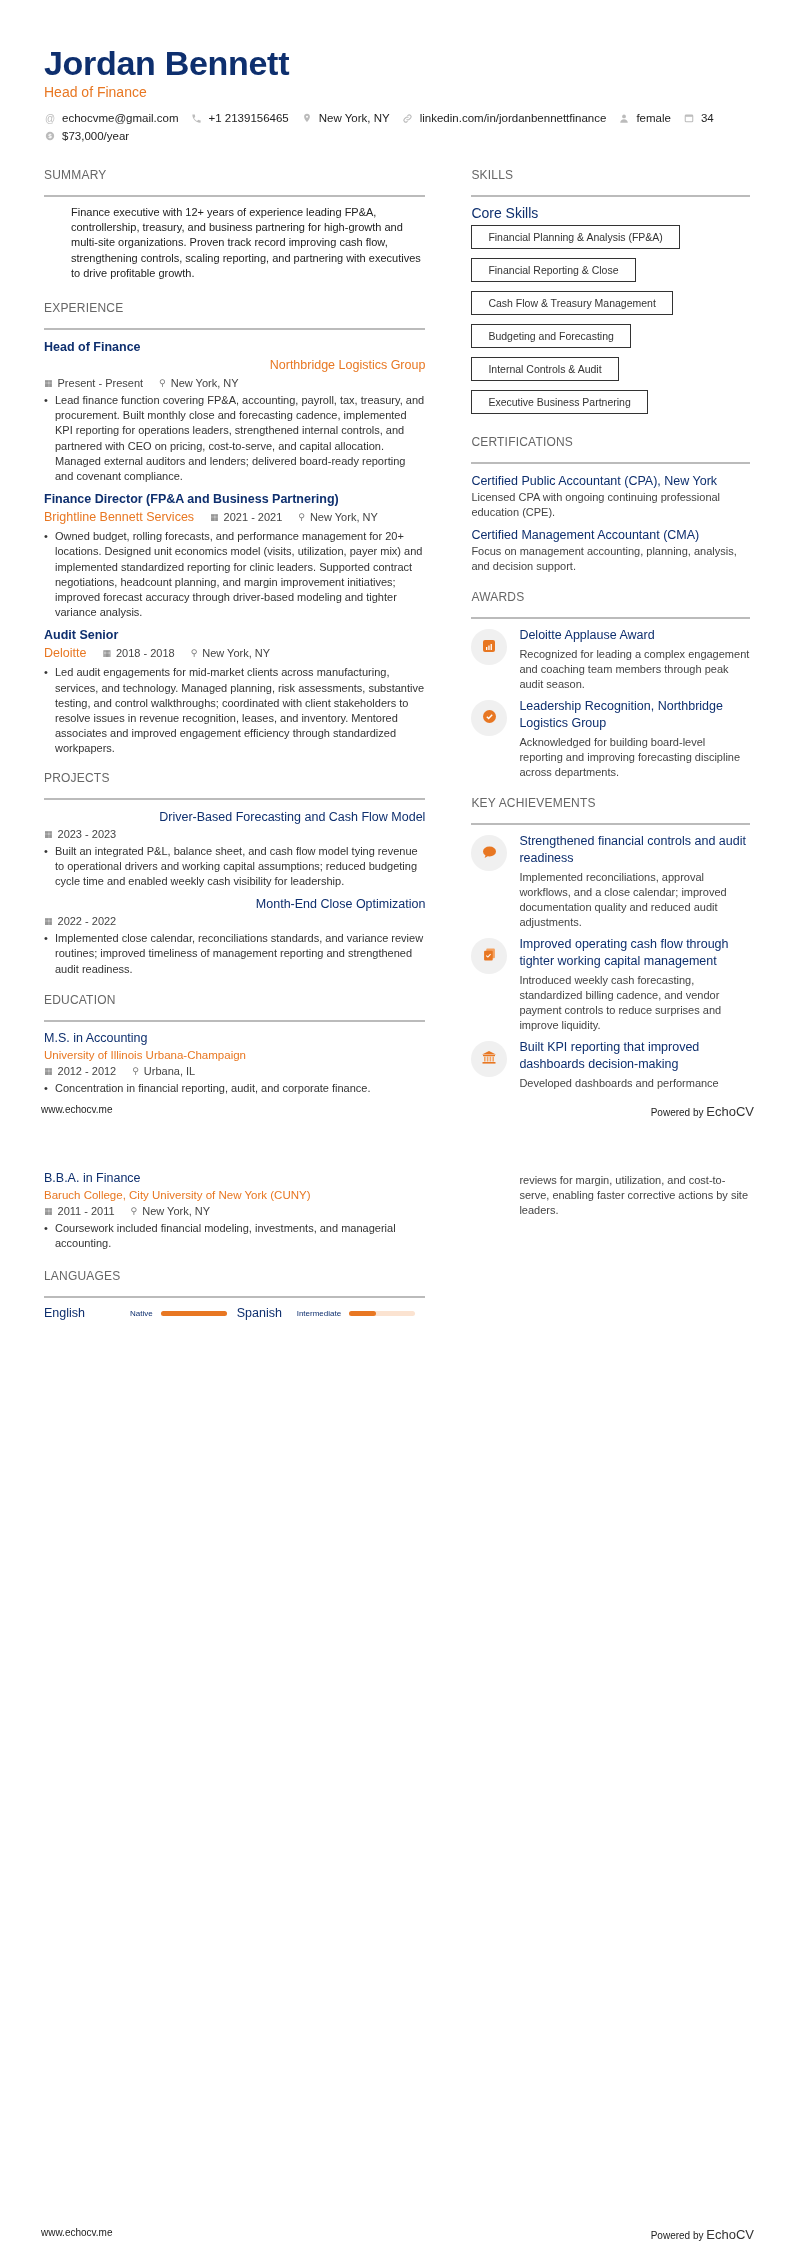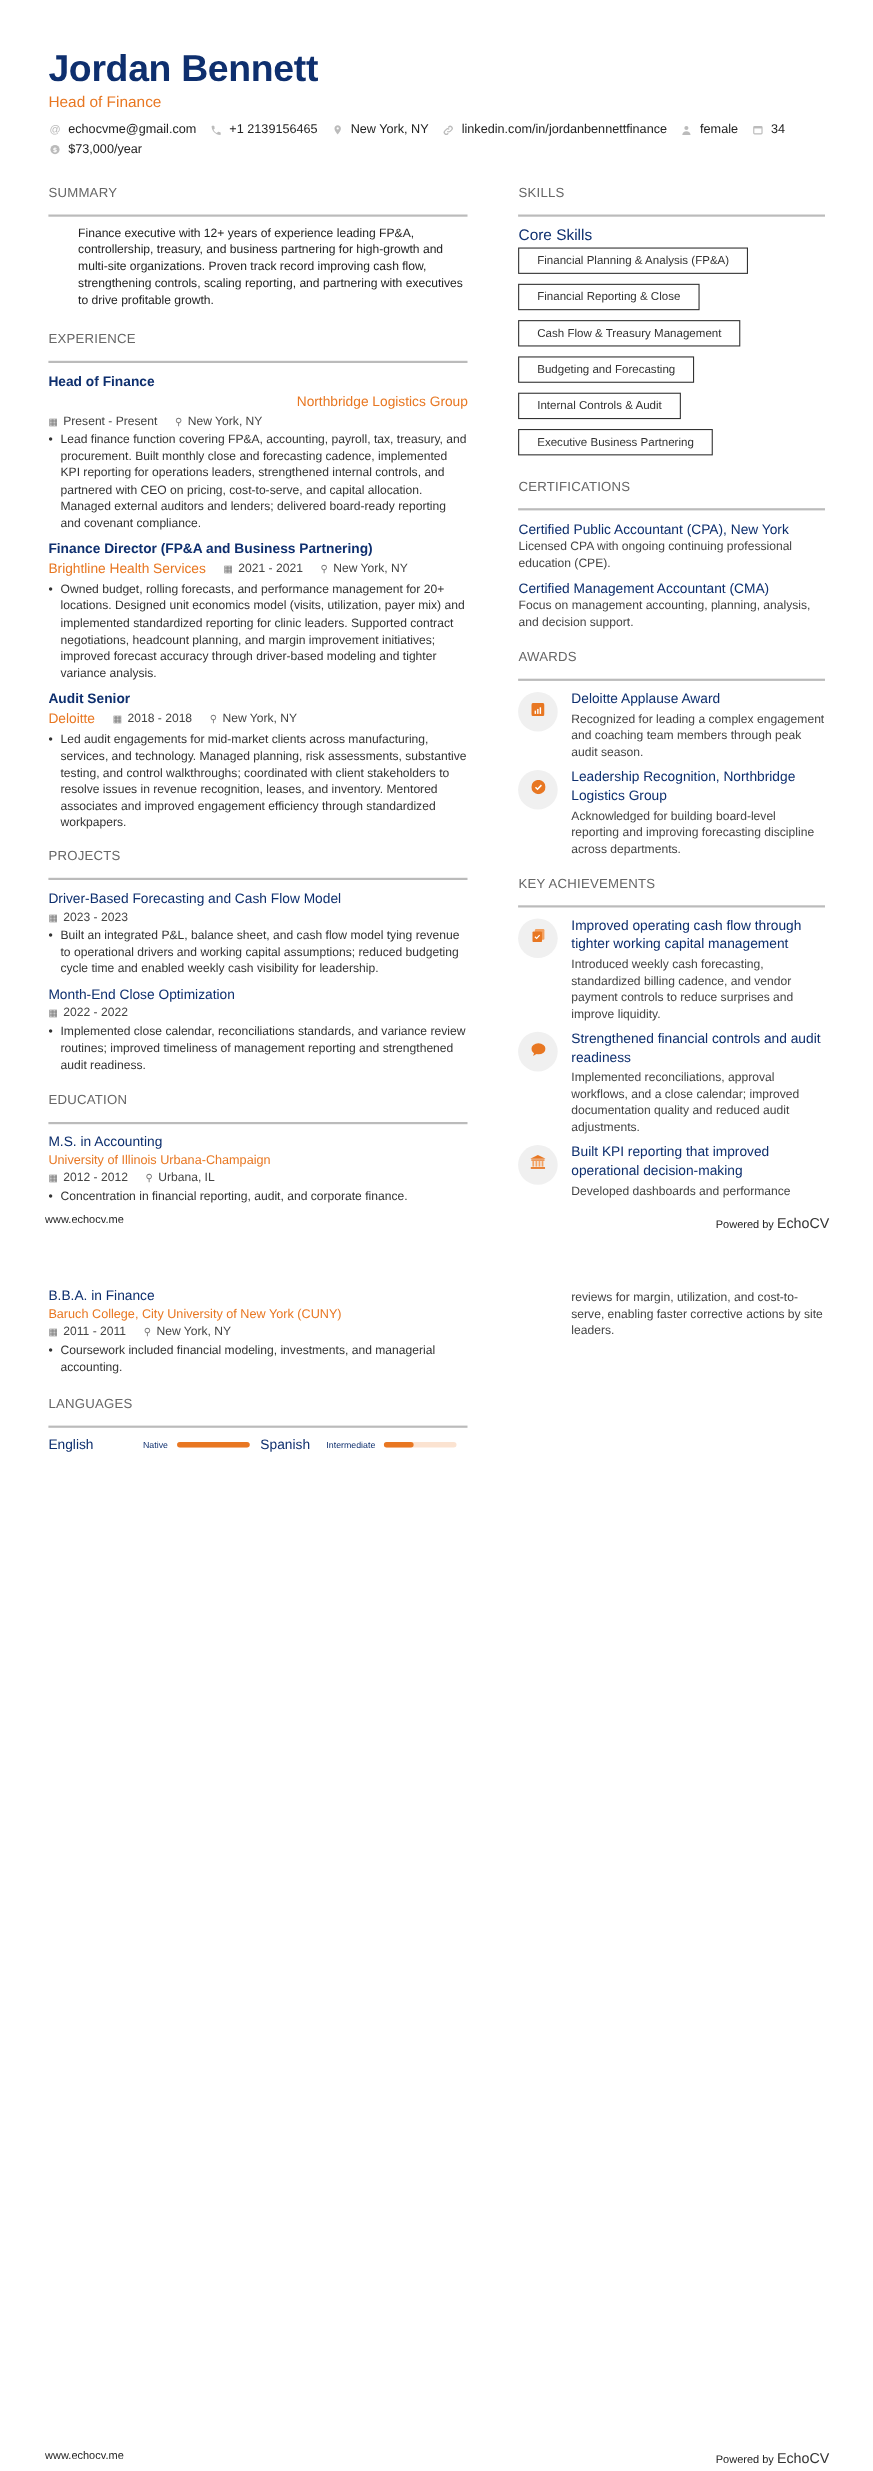--- a/index.html
+++ b/index.html
@@ -23,21 +23,21 @@
   .job { margin-bottom: 6px; }
   .job-title { font-size: 12.5px; font-weight: bold; color: #0e2f6e; line-height: 18px; }
   .company { font-size: 12.5px; color: #e87722; line-height: 19px; text-align: right; }
   .meta-row { display: flex; align-items: center; font-size: 11px; color: #444; line-height: 16px; }
   .meta-row .m { display: inline-flex; align-items: center; margin-right: 16px; }
   .meta-row .mi { color: #777; font-size: 9px; margin-right: 5px; }
   .inline-company { margin-right: 16px; font-size: 12.5px; color: #e87722; }
   ul.bul { list-style: none; font-size: 11px; line-height: 15.2px; color: #333; margin-top: 2px; }
   ul.bul li { position: relative; padding-left: 11px; }
   ul.bul li::before { content: "•"; position: absolute; left: 0; top: 0; }
-  .proj-title { font-size: 12.5px; color: #0e2f6e; line-height: 18px; }
+  .proj-title { font-size: 12.5px; color: #0e2f6e; line-height: 18px; text-align: right; }
   .edu-title { font-size: 12.5px; color: #0e2f6e; line-height: 17px; }
   .edu-school { font-size: 11.5px; color: #e87722; line-height: 16px; }
   .core { font-size: 14px; color: #0e2f6e; margin-bottom: 4px; }
   .tag { display: inline-block; border: 1px solid #333; font-size: 10.5px; color: #333; padding: 5px 16px; margin-bottom: 9px; }
   .tags { display: flex; flex-direction: column; align-items: flex-start; }
   .cert-title { font-size: 12.5px; color: #0e2f6e; line-height: 18px; }
   .cert-desc { font-size: 11px; color: #444; line-height: 15px; margin-bottom: 6px; }
   .icon-item { display: flex; margin-bottom: 6px; }
   .icon-circle { width: 36px; height: 36px; border-radius: 50%; background: #f0f0f0; flex-shrink: 0; display: flex; align-items: center; justify-content: center; margin-right: 12px; margin-top: 2px; }
   .icon-item .body { flex: 1; }
@@ -143,21 +143,21 @@
               </span>
           </div>
           <ul class="bul">
               <li>Lead finance function covering FP&amp;A, accounting, payroll, tax, treasury, and procurement. Built monthly close and forecasting cadence, implemented KPI reporting for operations leaders, strengthened internal controls, and partnered with CEO on pricing, cost-to-serve, and capital allocation. Managed external auditors and lenders; delivered board-ready reporting and covenant compliance.</li>
             </ul>
         </div>
 
         <div class="job">
           <div class="job-title">Finance Director (FP&amp;A and Business Partnering)</div>
           <div class="meta-row" style="line-height:19px;">
-            <span class="inline-company">Brightline Health Services</span>
+            <span class="inline-company">Brightline Bennett Services</span>
             <span class="m">
                 <span class="mi">▦</span>
                 <span>2021 - 2021</span>
               </span>
             <span class="m">
                 <span class="mi">⚲</span>
                 <span>New York, NY</span>
               </span>
           </div>
           <ul class="bul">
@@ -288,62 +288,62 @@
             <div class="ii-desc">Acknowledged for building board-level reporting and improving forecasting discipline across departments.</div>
           </div>
         </div>
       </div>
 
       <div class="section" style="margin-top:16px;">
         <div class="sec-title">KEY ACHIEVEMENTS</div>
         <div class="icon-item">
           <div class="icon-circle">
             <span>
+              <svg width="13" height="12" viewBox="0 0 12 11">
+                  <ellipse cx="6" cy="5" rx="6" ry="4.6" fill="#e87722"></ellipse>
+                  <path d="M2.5 8l-1 3 3.5-2z" fill="#e87722"></path>
+                </svg>
+            </span>
+          </div>
+          <div class="body">
+            <div class="ii-title">Strengthened financial controls and audit readiness</div>
+            <div class="ii-desc">Implemented reconciliations, approval workflows, and a close calendar; improved documentation quality and reduced audit adjustments.</div>
+          </div>
+        </div>
+        <div class="icon-item">
+          <div class="icon-circle">
+            <span>
               <svg width="13" height="13" viewBox="0 0 12 12">
                   <rect x="3" y="0.5" width="8" height="9" rx="1" fill="#f4a261"></rect>
                   <rect x="1" y="2.5" width="8" height="9" rx="1" fill="#e87722"></rect>
                   <path d="M3 7l1.5 1.4 2.5-2.8" stroke="#fff" stroke-width="1" fill="none"></path>
                 </svg>
             </span>
           </div>
           <div class="body">
             <div class="ii-title">Improved operating cash flow through tighter working capital management</div>
             <div class="ii-desc">Introduced weekly cash forecasting, standardized billing cadence, and vendor payment controls to reduce surprises and improve liquidity.</div>
-          </div>
-        </div>
-        <div class="icon-item">
-          <div class="icon-circle">
-            <span>
-              <svg width="13" height="12" viewBox="0 0 12 11">
-                  <ellipse cx="6" cy="5" rx="6" ry="4.6" fill="#e87722"></ellipse>
-                  <path d="M2.5 8l-1 3 3.5-2z" fill="#e87722"></path>
-                </svg>
-            </span>
-          </div>
-          <div class="body">
-            <div class="ii-title">Strengthened financial controls and audit readiness</div>
-            <div class="ii-desc">Implemented reconciliations, approval workflows, and a close calendar; improved documentation quality and reduced audit adjustments.</div>
           </div>
         </div>
         <div class="icon-item">
           <div class="icon-circle">
             <span>
               <svg width="14" height="13" viewBox="0 0 14 13">
                   <path d="M7 0L0 3.5h14z" fill="#e87722"></path>
                   <rect x="1" y="4" width="12" height="1.2" fill="#e87722"></rect>
                   <rect x="2" y="5.5" width="1.6" height="5" fill="#f4a261"></rect>
                   <rect x="4.8" y="5.5" width="1.6" height="5" fill="#f4a261"></rect>
                   <rect x="7.6" y="5.5" width="1.6" height="5" fill="#f4a261"></rect>
                   <rect x="10.4" y="5.5" width="1.6" height="5" fill="#f4a261"></rect>
                   <rect x="0.5" y="11" width="13" height="1.6" fill="#e87722"></rect>
                 </svg>
             </span>
           </div>
           <div class="body">
-            <div class="ii-title">Built KPI reporting that improved operational decision-making</div>
+            <div class="ii-title">Built KPI reporting that improved dashboards decision-making</div>
             <div class="ii-desc">Developed dashboards and performance</div>
           </div>
         </div>
       </div>
     </div>
   </div>
 
   <div class="footer" style="top:1104px;">
     <span>www.echocv.me</span>
     <span><span class="powered">Powered by</span> <span class="brand">EchoCV</span></span>

